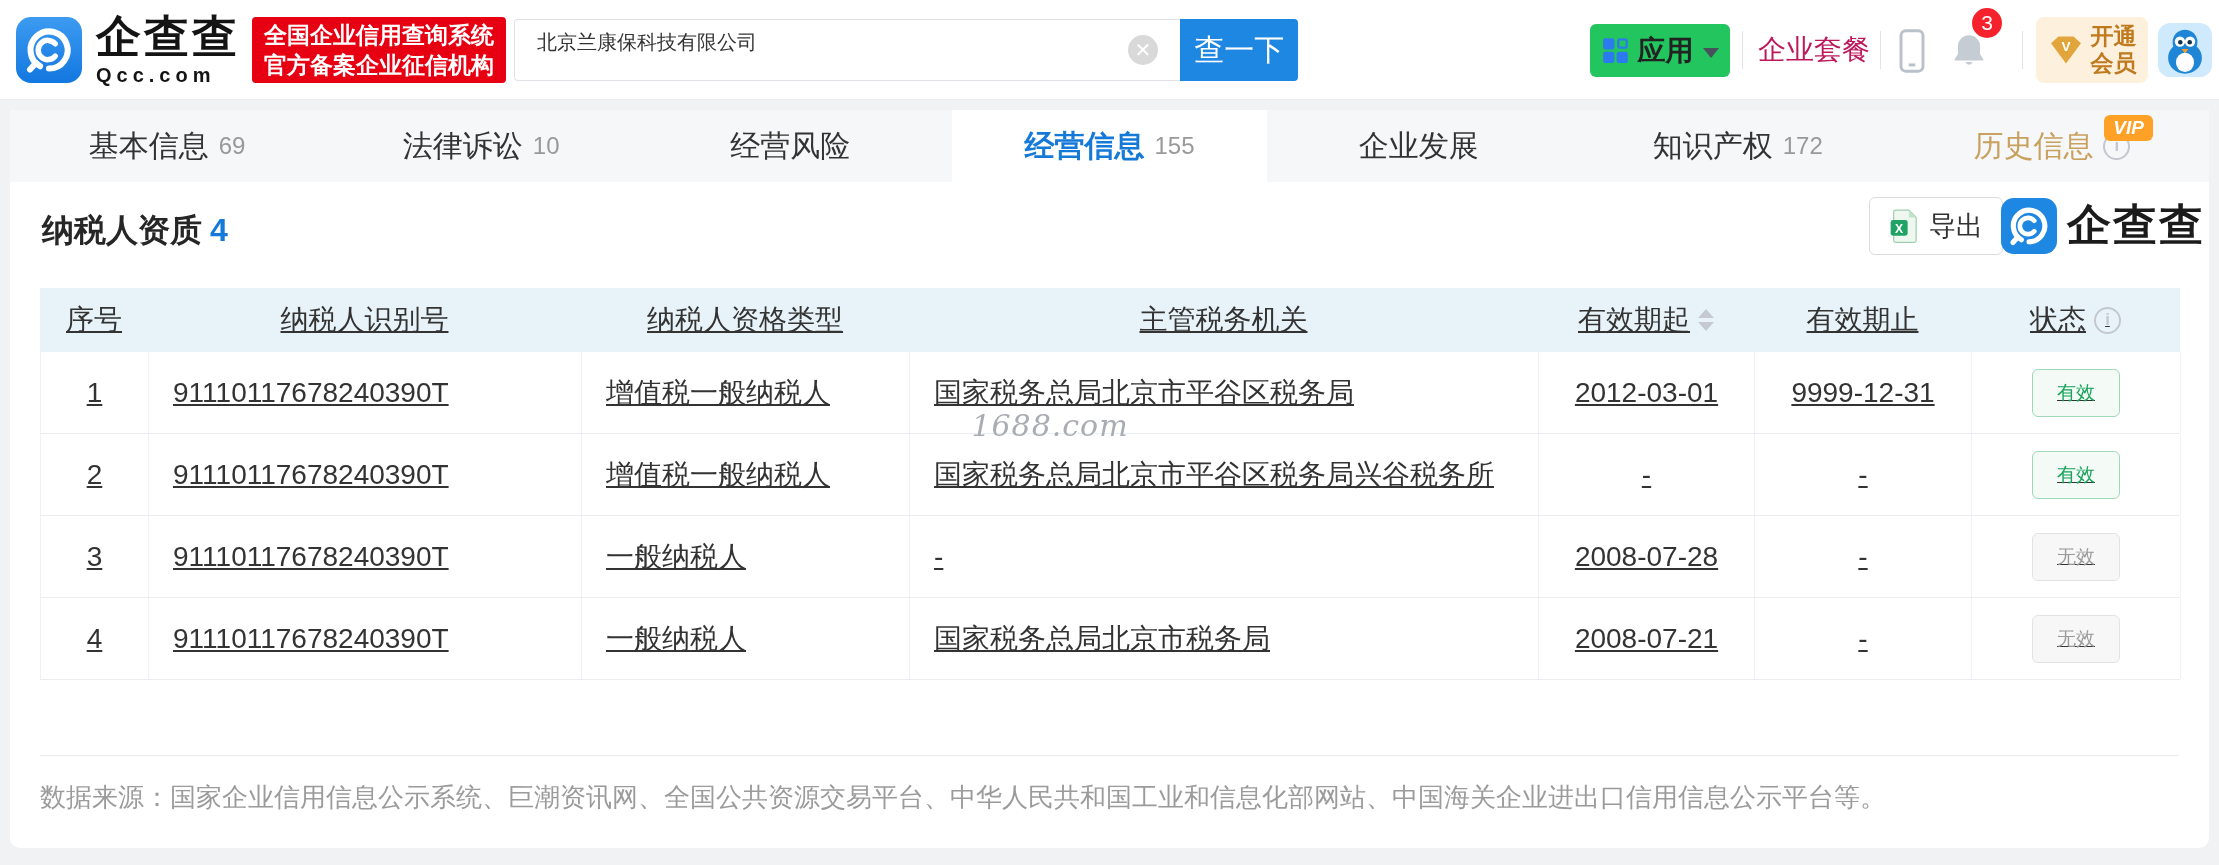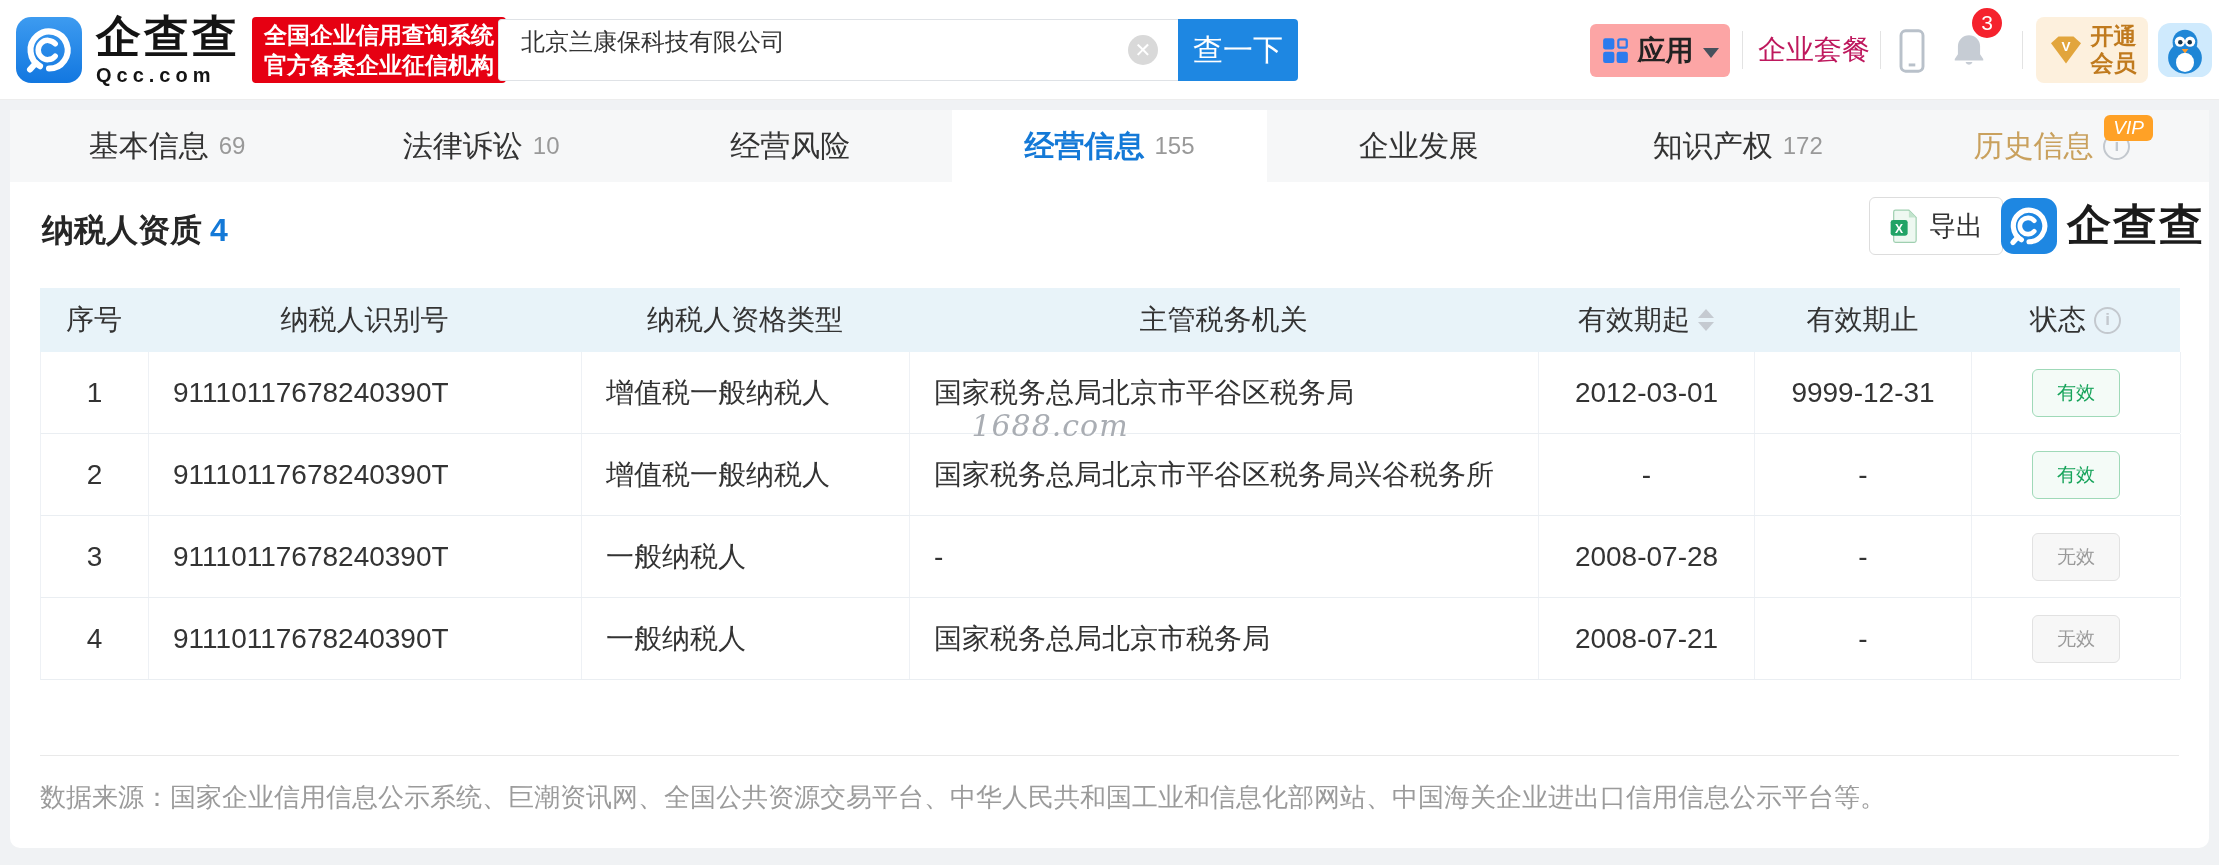--- a/index.html
+++ b/index.html
@@ -12,57 +12,57 @@
   
   .topbar { position:absolute; left:0; top:0; width:2219px; height:100px; background:#fff; border-bottom:1px solid #ededed; z-index:5; }
   .logo-icon { position:absolute; left:16px; top:17px; width:66px; height:66px; cursor:pointer; }
   .logo-text { position:absolute; left:96px; top:13px; }
   .brand { font-size:45px; font-weight:bold; color:#141414; letter-spacing:3px; line-height:48px; }
   .domain { font-size:20px; font-weight:bold; letter-spacing:5px; color:#141414; line-height:22px; margin-top:3px; }
   .red-badge { position:absolute; left:252px; top:17px; height:66px; background:#e60012; color:#fff; border-radius:4px;
     display:flex; flex-direction:column; justify-content:center; padding:0 12px; font-size:23px; font-weight:bold; line-height:30px; }
   .search-wrap { position:absolute; left:498px; top:19px; width:800px; height:62px; display:flex; }
   .search-input { width:680px; height:62px; border:1px solid #dfe2e6; border-right:none; border-radius:4px 0 0 4px;
-    font-size:24px; padding:0 64px 16px 22px; color:#333; outline:none; font-family:inherit; }
+    font-size:20px; padding:0 64px 16px 22px; color:#333; outline:none; font-family:inherit;margin-left:16px; }
   .clear-btn { position:absolute; left:630px; top:16px; width:30px; height:30px; border-radius:50%; background:#d9d9d9;
     color:#fff; font-size:20px; display:flex; align-items:center; justify-content:center; cursor:pointer; }
   .search-btn { width:120px; height:62px; background:#1e87e2; color:#fff; font-size:30px; border:none; border-radius:0 4px 4px 0; cursor:pointer; font-family:inherit; }
-  .apps-btn { position:absolute; left:1590px; top:24px; width:140px; height:53px; background:#fca5a5; border-radius:6px;
+  .apps-btn { position:absolute; left:1590px; top:24px; width:140px; height:53px; background:#22c55e; border-radius:6px;
     display:flex; align-items:center; justify-content:center; gap:9px; font-size:28px; color:#222; font-weight:bold; cursor:pointer; }
   .caret { width:0; height:0; border-left:8px solid transparent; border-right:8px solid transparent; border-top:10px solid #47505c; margin-top:4px; }
   .v-div { position:absolute; top:31px; width:1px; height:38px; background:#e3e3e3; }
   .pkg-link { position:absolute; left:1758px; top:0; height:100px; display:flex; align-items:center; font-size:28px; color:#be185d; cursor:pointer; text-decoration:none; }
   .phone-icon { position:absolute; left:1898px; top:29px; cursor:pointer; }
   .bell-wrap { position:absolute; left:1950px; top:31px; cursor:pointer; }
   .bell-badge { position:absolute; left:20px; top:-25px; min-width:34px; height:34px; border-radius:17px; background:#f5222d;
     border:2px solid #fff; color:#fff; font-size:21px; display:flex; align-items:center; justify-content:center; padding:0 4px; }
   .vip-btn { position:absolute; left:2036px; top:17px; width:112px; height:66px; background:#fdf0dd; border-radius:8px;
     display:flex; align-items:center; justify-content:center; gap:7px; cursor:pointer; }
   .vip-text { font-size:23px; font-weight:bold; color:#c07a1e; line-height:27px; }
   .avatar { position:absolute; left:2158px; top:23px; width:54px; height:54px; cursor:pointer; }
   
   .card { position:absolute; left:10px; top:110px; width:2199px; height:738px; background:#fff; border-radius:0 0 10px 10px; }
   .tabs { position:absolute; left:0; top:0; width:100%; height:72px; display:flex; background:#f6f7f8; border-radius:0; }
   .tab { flex:1; display:flex; align-items:center; justify-content:center; gap:10px; font-size:30px; color:#333; cursor:pointer; position:relative; }
   .tab.active { background:#fff; color:#1479d7; font-weight:bold; }
   .tab.vip { color:#c9a15e; }
   .tab-count { font-size:24px; color:#999; font-weight:normal; }
-  .vip-flag { position:absolute; top:5px; right:56px; background:#ffa126; color:#fff; font-size:19px; font-weight:normal; font-style:italic;
+  .vip-flag { position:absolute; top:5px; right:56px; background:#ffa126; color:#fff; font-size:19px; font-weight:bold; font-style:italic;
     border-radius:6px; padding:2px 9px; line-height:22px; }
   .info-i { display:inline-flex; width:27px; height:27px; border:2px solid #c3c8ce; border-radius:50%; color:#c3c8ce;
     font-size:17px; align-items:center; justify-content:center; font-style:normal; font-weight:bold; flex:none; cursor:pointer; }
   .section-title { position:absolute; left:32px; top:99px; font-size:32px; font-weight:bold; color:#262626; }
   .section-count { color:#1479d7; margin-left:8px; }
   .export-btn { position:absolute; right:206px; top:87px; width:134px; height:58px; border:1px solid #ddd; border-radius:6px; background:#fff;
     display:flex; align-items:center; justify-content:center; gap:10px; font-size:27px; color:#333; cursor:pointer; font-family:inherit; }
   .qcc-wm { position:absolute; right:4px; top:86px; display:flex; align-items:center; gap:10px; }
   .qcc-wm-text { font-size:44px; font-weight:bold; color:#1b1b1b; letter-spacing:2px; }
   
   .table { position:absolute; left:30px; top:178px; width:2140px; }
-  .grid-row { display:grid; grid-template-columns:108px 433px 328px 629px 216px 217px 209px; }
+  .grid-row { display:grid; grid-template-columns:108px 433px 328px 629px 216px 217px 209px;text-decoration:underline; }
   .thead { height:64px; background:#e8f3f9; font-size:28px; color:#333; }
   .thead > div { display:flex; align-items:center; justify-content:center; gap:8px; }
   .tr { height:82px; background:#fff; font-size:28px; border-bottom:1px solid #eaeef2; border-left:1px solid #eef1f5; }
   .tr > div { display:flex; align-items:center; padding:16px 24px; border-right:1px solid #eef1f5; overflow:hidden; }
   .c-center { justify-content:center; padding:0 8px !important; }
   .sort { display:inline-flex; flex-direction:column; gap:4px; cursor:pointer; }
   .sort i { display:block; width:0; height:0; border-left:8px solid transparent; border-right:8px solid transparent; }
   .sort .up { border-bottom:9px solid #c5cad1; }
   .sort .dn { border-top:9px solid #c5cad1; }
   .badge { min-width:84px; height:48px; display:inline-flex; align-items:center; justify-content:center; border-radius:6px; font-size:19px; padding:0 24px; }

